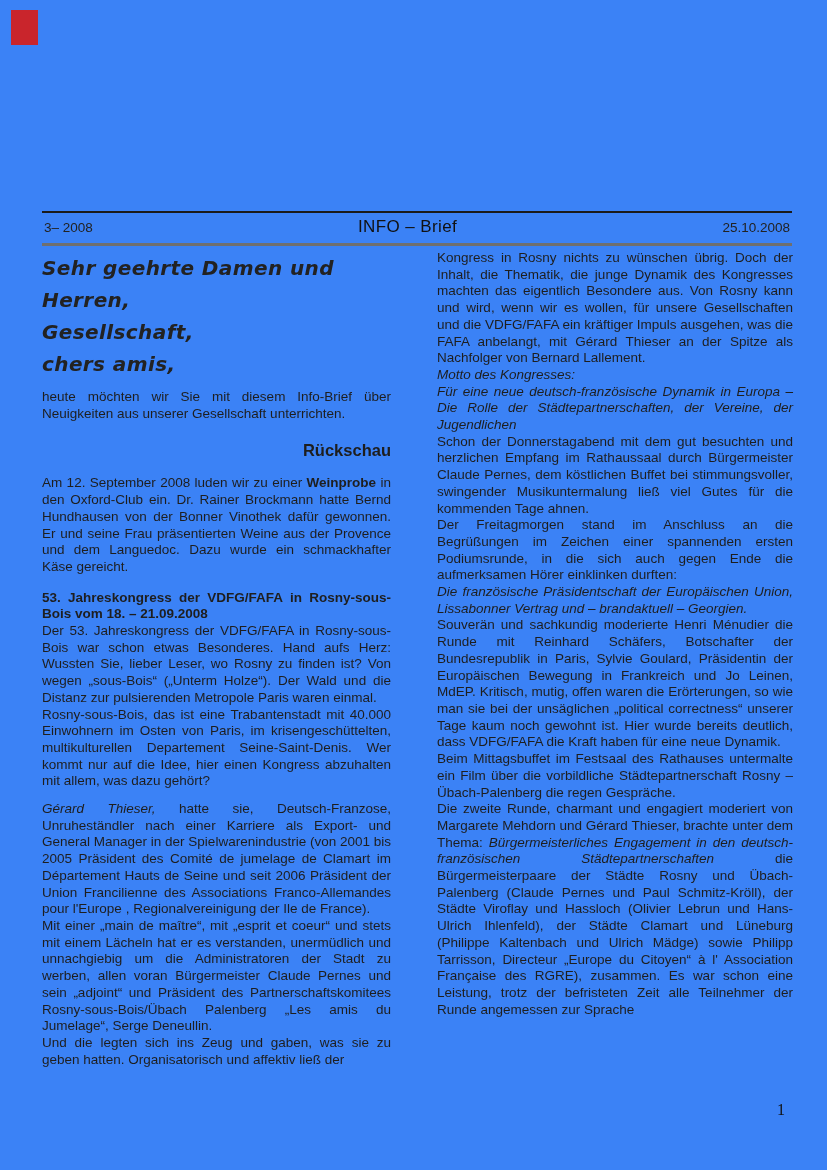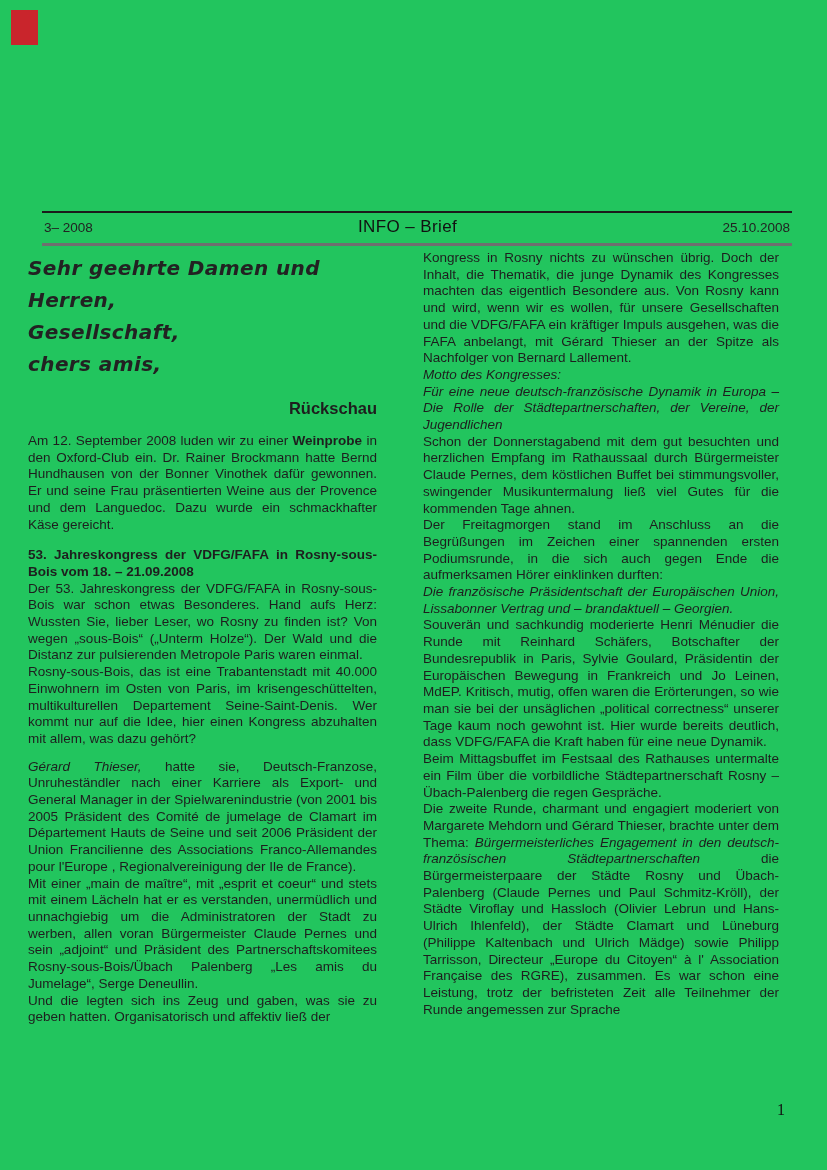--- a/index.html
+++ b/index.html
@@ -1,20 +1,20 @@
 <!DOCTYPE html>
 <html lang="de"><head>
 <meta charset="utf-8">
 <title>INFO – Brief</title>
 <style>
   html, body { margin:0; padding:0; background:#ffffff; }
   .page {
     position:relative;
     width:827px; height:1170px;
-    background:#22c55e;
+    background:#3b82f6;
     font-family:"Liberation Sans","DejaVu Sans",sans-serif;
     color:#1e1e1e;
     overflow:hidden;
   }
 
   
   .logo {
     position:absolute; left:11px; top:10px;
     width:27px; height:35px;
     background:#c9252c;
@@ -27,21 +27,21 @@
     border-bottom:3px solid #6f6f6f;
     display:flex; justify-content:space-between; align-items:baseline;
     padding:4px 2px 6px 2px;
     box-sizing:border-box;
   }
   .header .meta  { font-size:13.5px; color:#222; }
   .header .title { font-size:17px; color:#111; letter-spacing:0.4px; }
 
   
   .columns {
-    position:absolute; left:28px; top:250px; width:751px;
+    position:absolute; left:42px; top:250px; width:751px;
     display:flex;
   }
   .col { box-sizing:border-box; }
   .col.left  { width:349px; margin-right:46px; }
   .col.right { width:356px; }
 
   p {
     margin:0;
     font-size:13.5px;
     line-height:16.7px;
@@ -89,20 +89,21 @@
   </div>
 
   <div class="columns">
     <div class="col left">
       <div class="greeting">
         <div>Sehr geehrte Damen und Herren,</div>
         <div>Gesellschaft,</div>
         <div>chers amis,</div>
       </div>
       <div id="left-paragraphs">
+          <p class="intro"><span>heute möchten wir Sie mit diesem Info-Brief über Neuigkeiten aus unserer Gesellschaft unterrichten.</span></p>
           <p class="section-heading"><span>Rückschau</span></p>
           <p><span>Am 12. September 2008 luden wir zu einer </span><span class="run-b">Weinprobe</span><span> in den Oxford-Club ein. Dr. Rainer Brockmann hatte Bernd Hundhausen von der Bonner Vinothek dafür gewonnen. Er und seine Frau präsentierten Weine aus der Provence und dem Languedoc. Dazu wurde ein schmackhafter Käse gereicht.</span></p>
           <p class="sub-heading"><span class="run-b">53. Jahreskongress der VDFG/FAFA in Rosny-sous-Bois vom 18. – 21.09.2008</span></p>
           <p><span>Der 53. Jahreskongress der VDFG/FAFA in Rosny-sous-Bois war schon etwas Besonderes. Hand aufs Herz: Wussten Sie, lieber Leser, wo Rosny zu finden ist? Von wegen „sous-Bois“ („Unterm Holze“). Der Wald und die Distanz zur pulsierenden Metropole Paris waren einmal.</span></p>
           <p><span>Rosny-sous-Bois, das ist eine Trabantenstadt mit 40.000 Einwohnern im Osten von Paris, im krisengeschüttelten, multikulturellen Departement Seine-Saint-Denis. Wer kommt nur auf die Idee, hier einen Kongress abzuhalten mit allem, was dazu gehört?</span></p>
           <p class="space-before"><span class="run-i">Gérard Thieser,</span><span> hatte sie, Deutsch-Franzose, Unruheständler nach einer Karriere als Export- und General Manager in der Spielwarenindustrie (von 2001 bis 2005 Präsident des Comité de jumelage de Clamart im Département Hauts de Seine und seit 2006 Präsident der Union Francilienne des Associations Franco-Allemandes pour l'Europe , Regionalvereinigung der Ile de France).</span></p>
           <p><span>Mit einer „main de maître“, mit „esprit et coeur“ und stets mit einem Lächeln hat er es verstanden, unermüdlich und unnachgiebig um die Administratoren der Stadt zu werben, allen voran Bürgermeister Claude Pernes und sein „adjoint“ und Präsident des Partnerschaftskomitees Rosny-sous-Bois/Übach Palenberg „Les amis du Jumelage“, Serge Deneullin.</span></p>
           <p><span>Und die legten sich ins Zeug und gaben, was sie zu geben hatten. Organisatorisch und affektiv ließ der</span></p>
         </div>
     </div>

